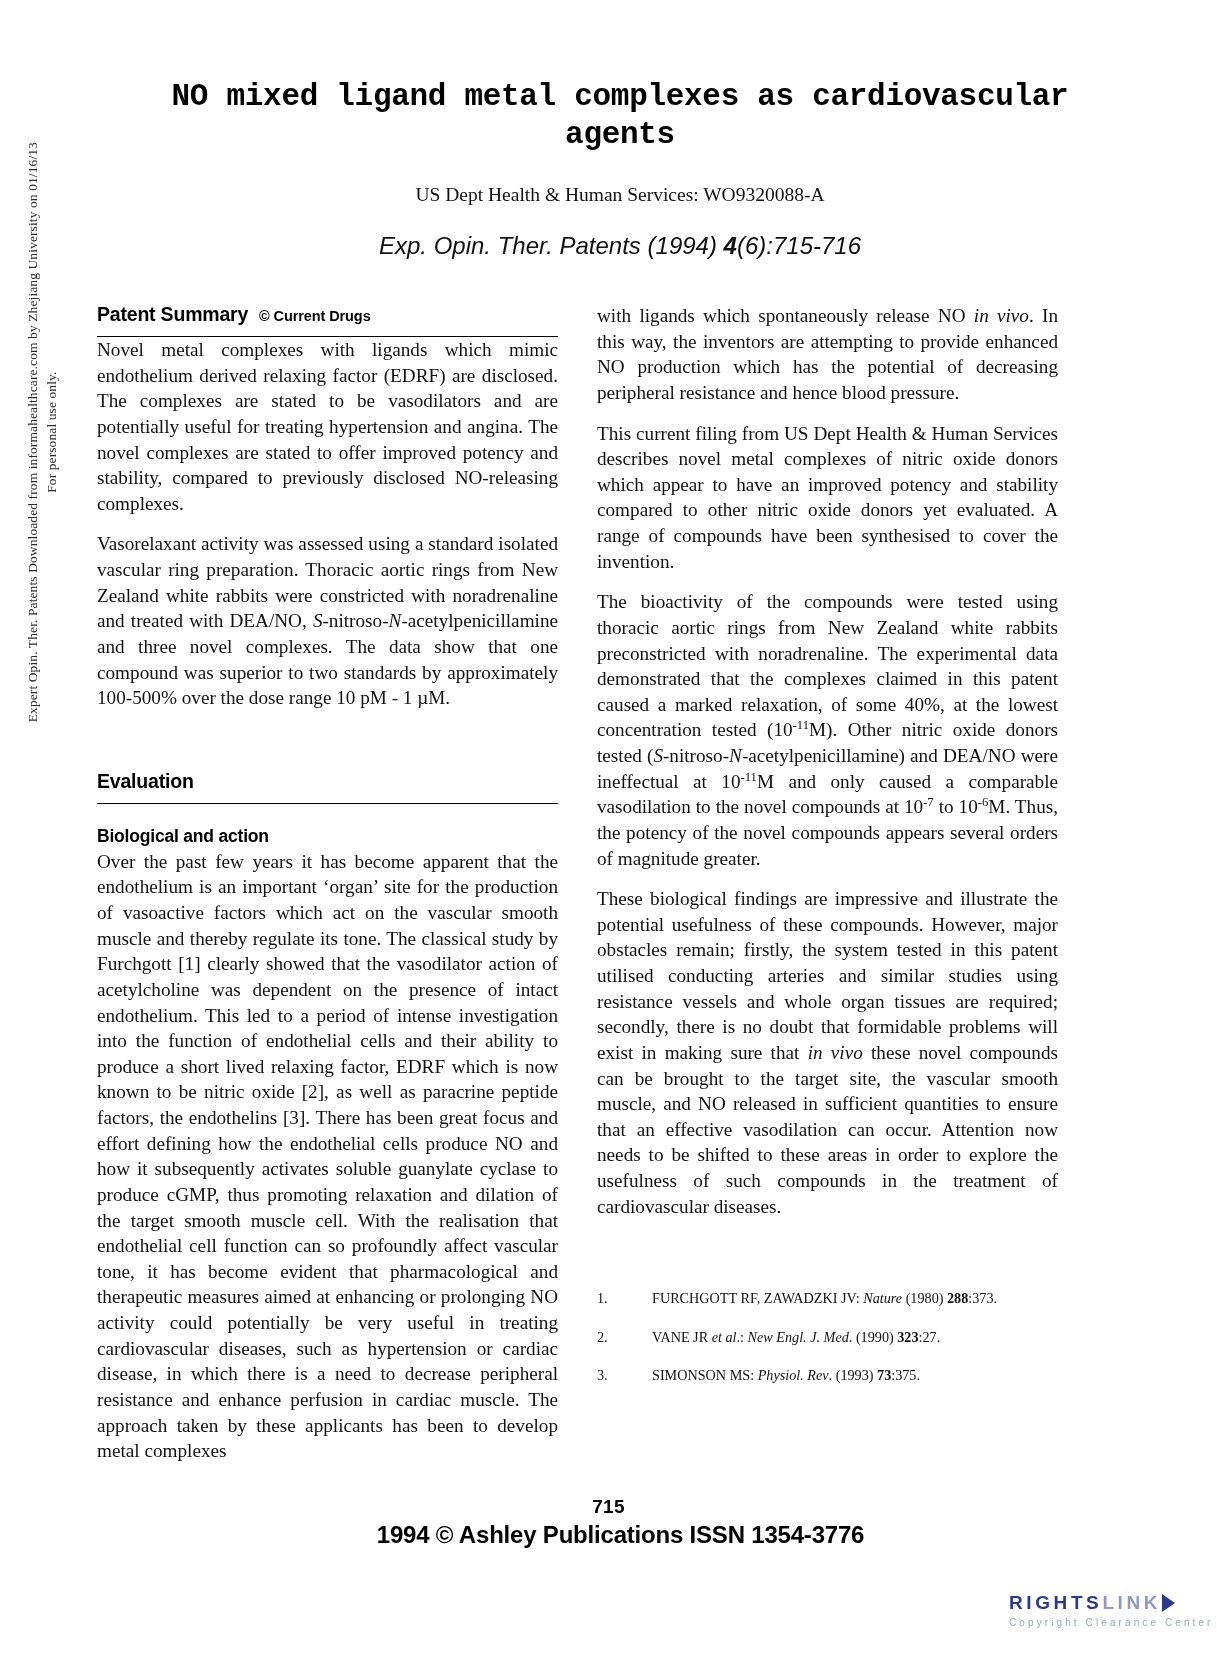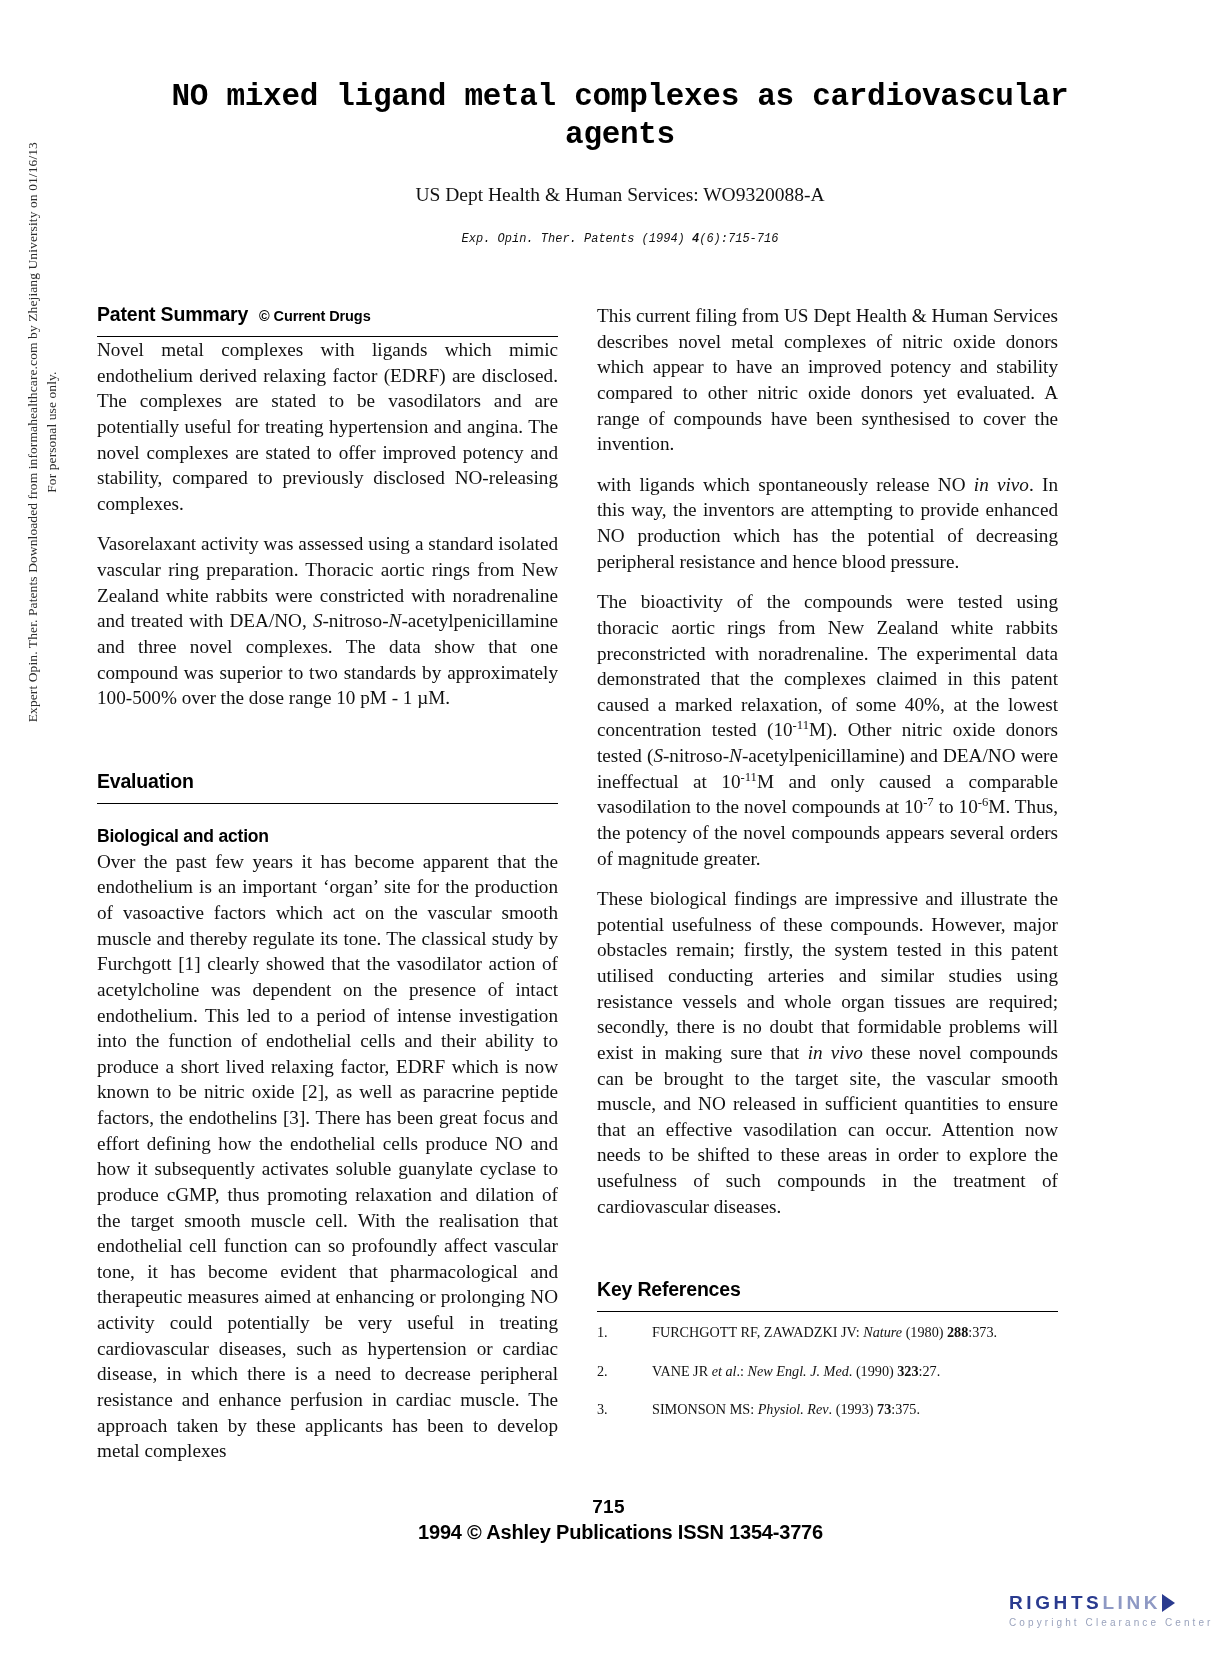--- a/index.html
+++ b/index.html
@@ -44,23 +44,23 @@
     margin:0;
   }
   .assignee {
     margin-top:29px;
     font-family:"Liberation Serif", serif;
     font-size:19.5px;
     color:#111;
   }
   .citation {
     margin-top:26px;
-    font-family:Liberation Mono, monospace;
+    font-family:Liberation Sans, sans-serif;
     font-style:italic;
-    font-size:12px;
+    font-size:24px;
     color:#111;
   }
   .citation b { font-weight:bold; font-style:italic; }
 
   
   .col { position:absolute; top:303px; width:461px; }
   .col-left  { left:97px; }
   .col-right { left:597px; }
 
   
@@ -127,21 +127,21 @@
   .footer {
     position:absolute;
     left:0; right:0;
     top:1496px;
     text-align:center;
     font-family:"Liberation Sans", sans-serif;
     font-weight:bold;
     color:#000;
   }
   .folio { font-size:19px; letter-spacing:.2px; }
-  .imprint { font-size:20px; margin-top:3px; letter-spacing:-.2px;margin-left:24px; }
+  .imprint { font-size:24px; margin-top:3px; letter-spacing:-.2px;margin-left:24px; }
 
   
   .rightslink {
     position:absolute;
     left:965px;
     top:1592px;
     width:240px;
     height:52px;
     margin-left:44px;
   }
@@ -203,31 +203,30 @@
 
     <div class="spacer-minor"></div>
 
     <h3 class="h-minor">Biological and action</h3>
 
     <p class="body tight">Over the past few years it has become apparent that the endothelium is an important ‘organ’ site for the production of vasoactive factors which act on the vascular smooth muscle and thereby regulate its tone. The classical study by Furchgott [1] clearly showed that the vasodilator action of acetylcholine was dependent on the presence of intact endothelium. This led to a period of intense investigation into the function of endothelial cells and their ability to produce a short lived relaxing factor, EDRF which is now known to be nitric oxide [2], as well as paracrine peptide factors, the endothelins [3]. There has been great focus and effort defining how the endothelial cells produce NO and how it subsequently activates soluble guanylate cyclase to produce cGMP, thus promoting relaxation and dilation of the target smooth muscle cell. With the realisation that endothelial cell function can so profoundly affect vascular tone, it has become evident that pharmacological and therapeutic measures aimed at enhancing or prolonging NO activity could potentially be very useful in treating cardiovascular diseases, such as hypertension or cardiac disease, in which there is a need to decrease peripheral resistance and enhance perfusion in cardiac muscle. The approach taken by these applicants has been to develop metal complexes</p>
   </div>
 
   <div class="col col-right">
 
+    <p class="body"><span>with ligands which spontaneously release NO </span><i>in vivo</i><span>. In this way, the inventors are attempting to provide enhanced NO production which has the potential of decreasing peripheral resistance and hence blood pressure.</span></p>
+
     <p class="body">This current filing from US Dept Health &amp; Human Services describes novel metal complexes of nitric oxide donors which appear to have an improved potency and stability compared to other nitric oxide donors yet evaluated. A range of compounds have been synthesised to cover the invention.</p>
 
-    <p class="body"><span>with ligands which spontaneously release NO </span><i>in vivo</i><span>. In this way, the inventors are attempting to provide enhanced NO production which has the potential of decreasing peripheral resistance and hence blood pressure.</span></p>
-
     <p class="body"><span>The bioactivity of the compounds were tested using thoracic aortic rings from New Zealand white rabbits preconstricted with noradrenaline. The experimental data demonstrated that the complexes claimed in this patent caused a marked relaxation, of some 40%, at the lowest concentration tested (10</span><sup>-11</sup><span>M). Other nitric oxide donors tested (</span><i>S</i><span>-nitroso-</span><i>N</i><span>-acetylpenicillamine) and DEA/NO were ineffectual at 10</span><sup>-11</sup><span>M and only caused a comparable vasodilation to the novel compounds at 10</span><sup>-7</sup><span> to 10</span><sup>-6</sup><span>M. Thus, the potency of the novel compounds appears several orders of magnitude greater.</span></p>
 
     <p class="body"><span>These biological findings are impressive and illustrate the potential usefulness of these compounds. However, major obstacles remain; firstly, the system tested in this patent utilised conducting arteries and similar studies using resistance vessels and whole organ tissues are required; secondly, there is no doubt that formidable problems will exist in making sure that </span><i>in vivo</i><span> these novel compounds can be brought to the target site, the vascular smooth muscle, and NO released in sufficient quantities to ensure that an effective vasodilation can occur. Attention now needs to be shifted to these areas in order to explore the usefulness of such compounds in the treatment of cardiovascular diseases.</span></p>
 
     <div class="spacer-major"></div>
 
-    <h2 class="h-major">Key References</h2>
 
     <div class="refs">
       <div class="ref-row">
         <span class="ref-num">1.</span>
         <span class="ref-text"><span>FURCHGOTT RF, ZAWADZKI JV: </span><i>Nature</i><span> (1980) </span><b>288</b><span>:373.</span></span>
       </div>
 
       <div class="ref-row">
         <span class="ref-num">2.</span>
         <span class="ref-text"><span>VANE JR </span><i>et al</i><span>.: </span><i>New Engl. J. Med</i><span>. (1990) </span><b>323</b><span>:27.</span></span>

